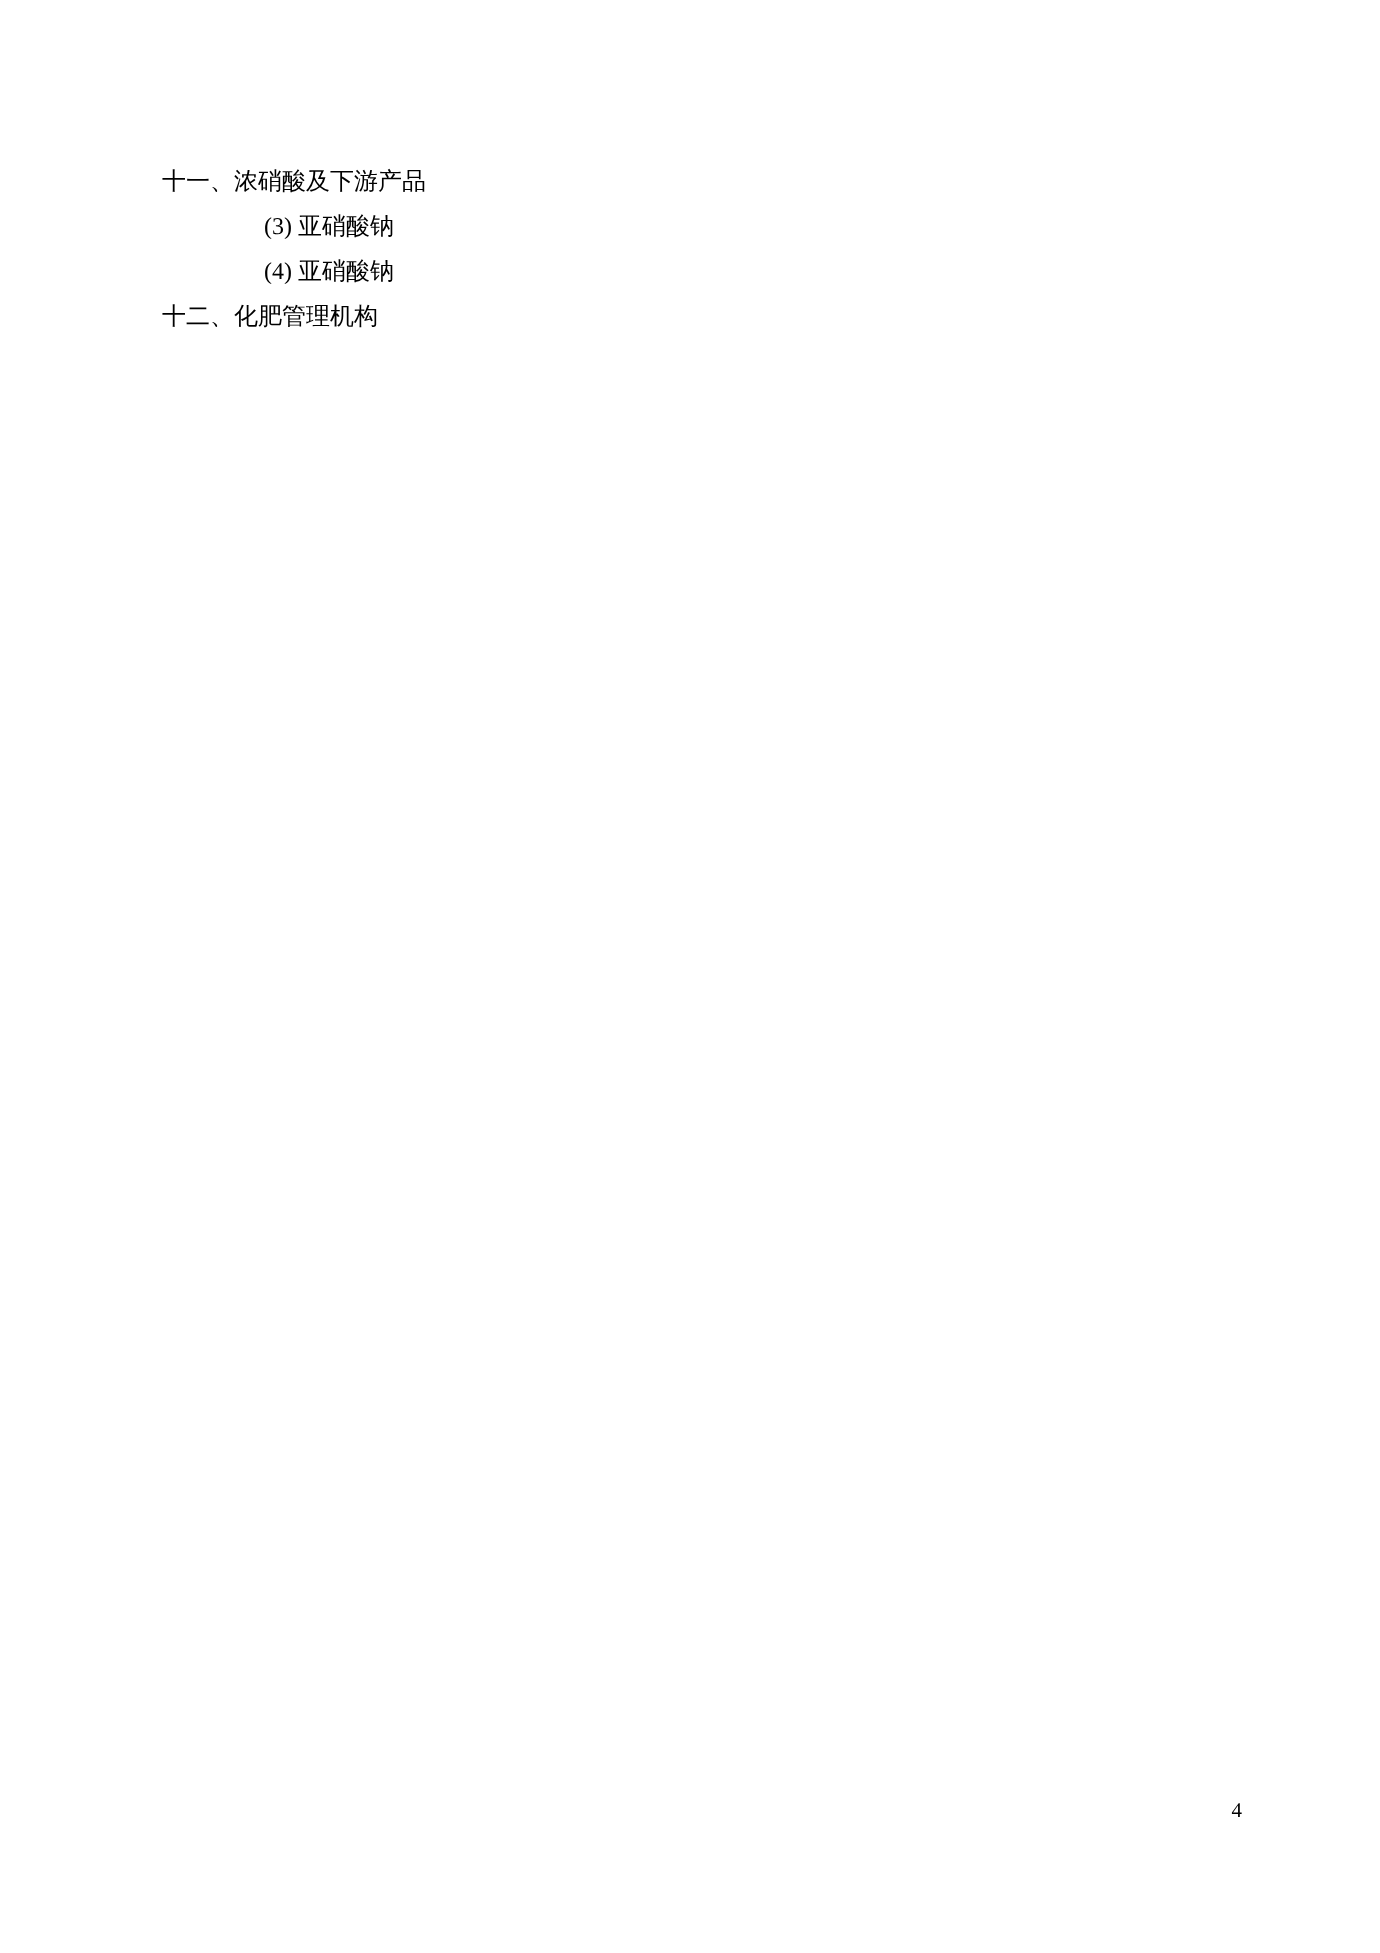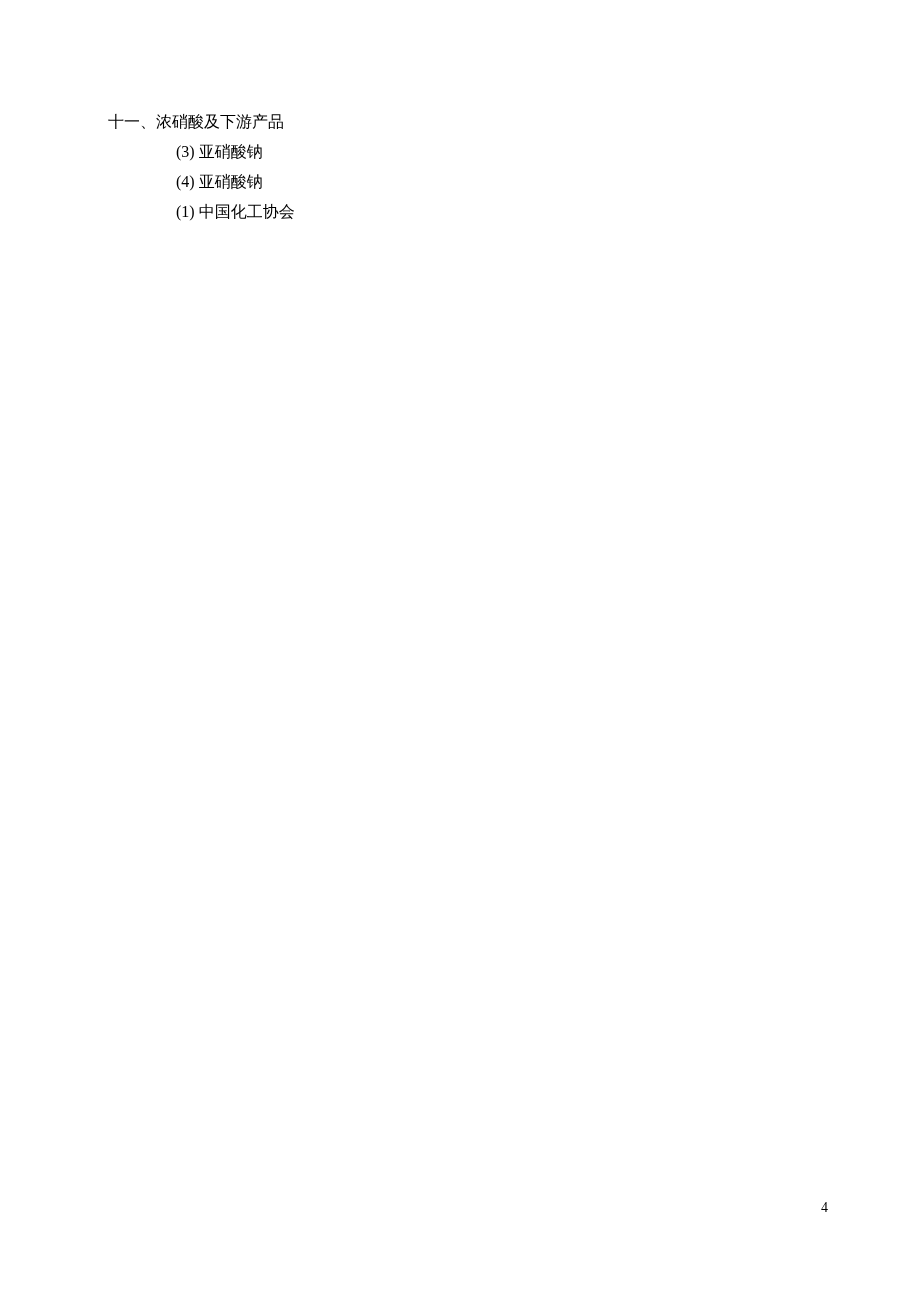--- a/index.html
+++ b/index.html
@@ -43,20 +43,17 @@
   <div class="section-heading">十一、浓硝酸及下游产品</div>
   <div class="sub-item">
     <span class="sub-marker">(3)</span>
     <span>亚硝酸钠</span>
   </div>
   <div class="sub-item">
     <span class="sub-marker">(4)</span>
     <span>亚硝酸钠</span>
   </div>
 
-  <div class="sub-item">
-    <span class="sub-marker">(1)</span>
-    <span>中国化工协会</span>
-  </div>
+  <div class="section-heading">十二、化肥管理机构</div>
 
 </div>
 
 <div class="page-number">4</div>
 
 </body></html>

